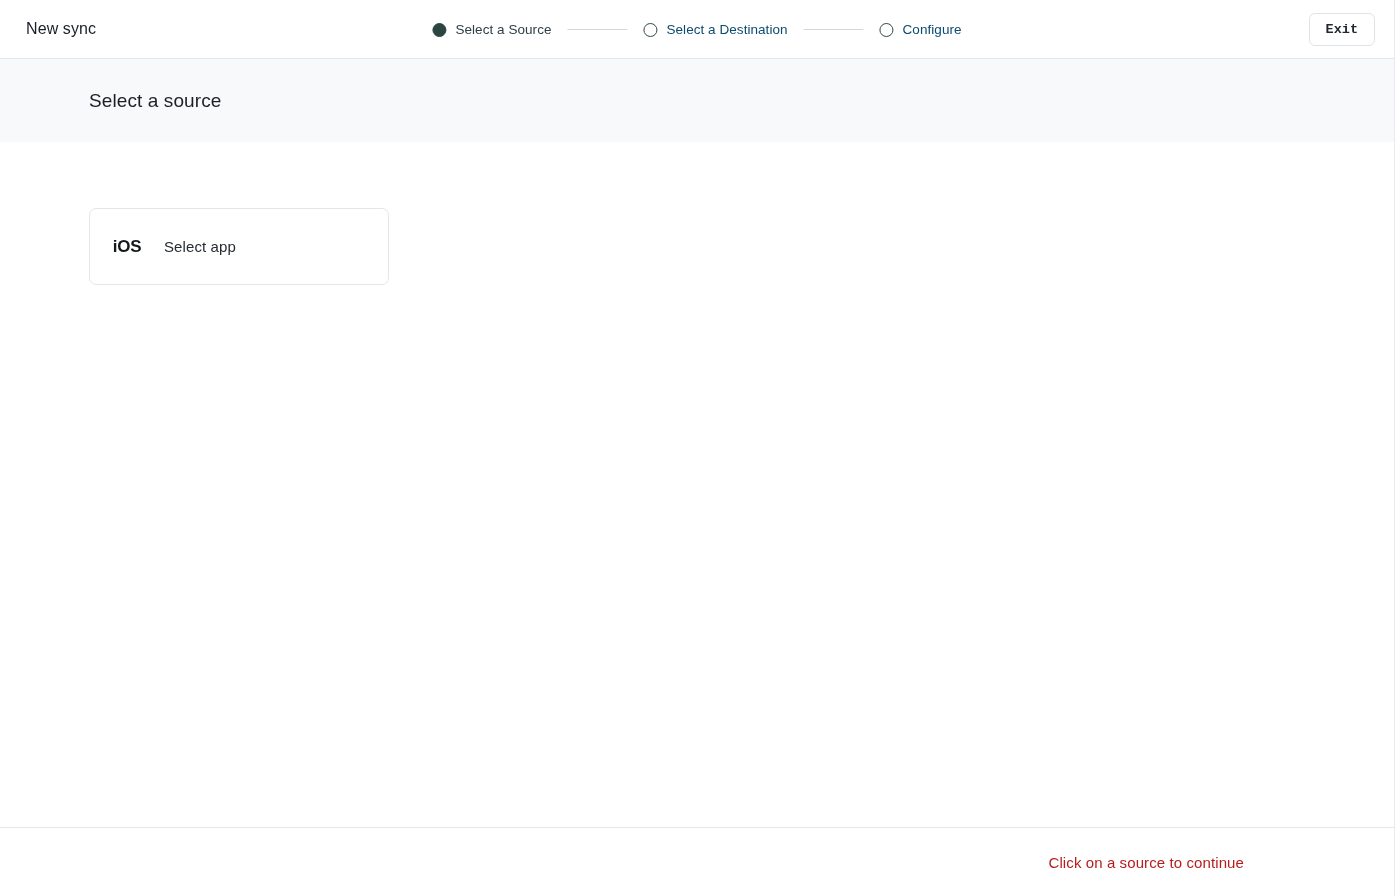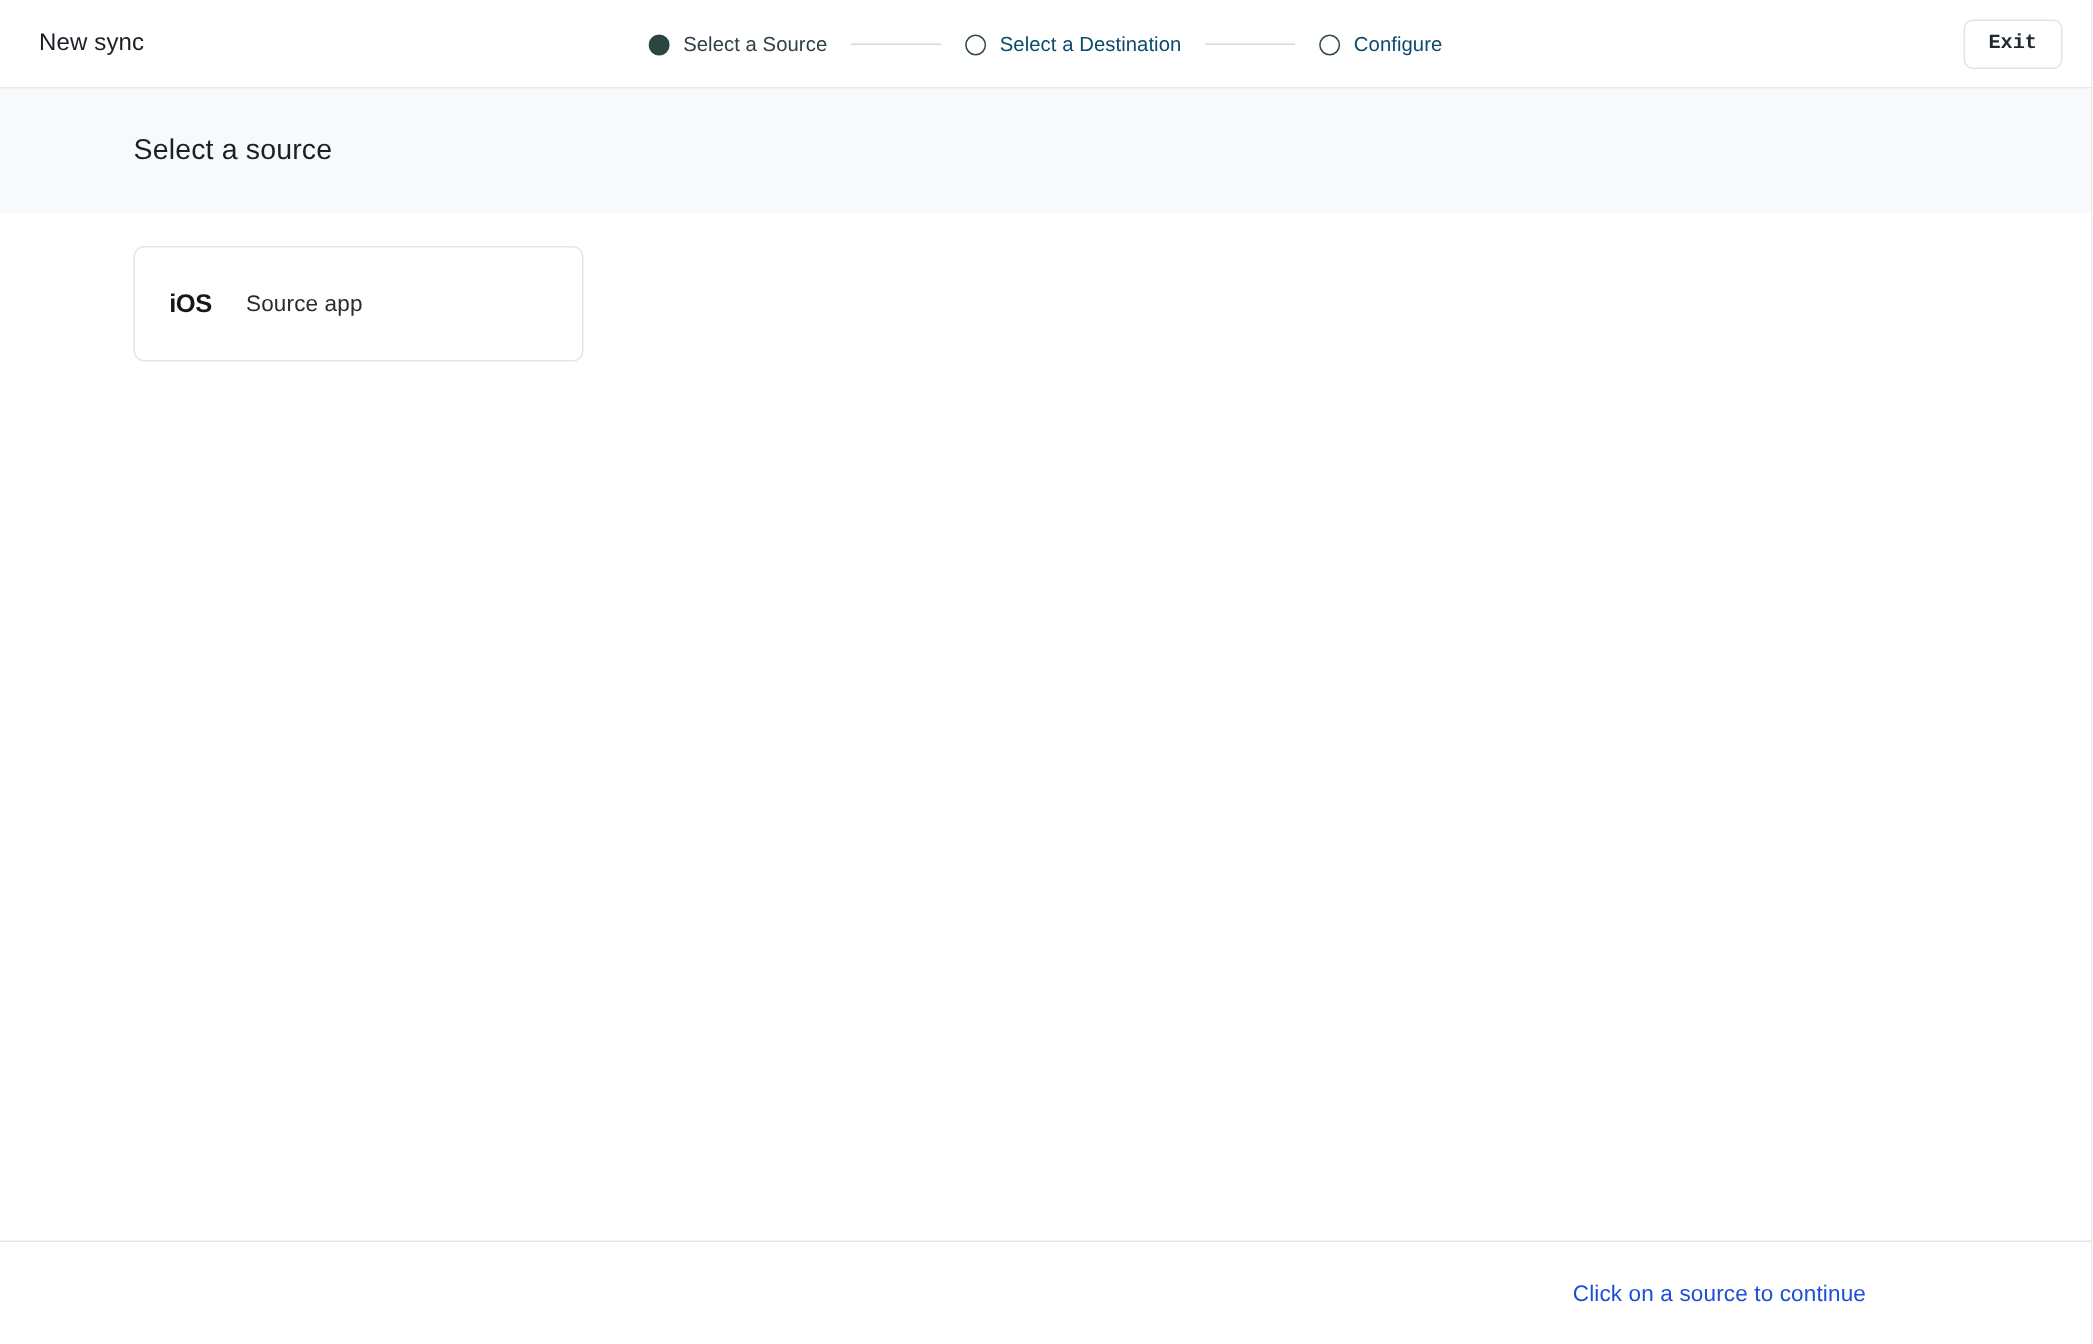--- a/index.html
+++ b/index.html
@@ -137,20 +137,21 @@
     background: #ffffff;
     padding: 22px 0 0 89px;
     overflow: hidden;
   }
 
   .source-list {
     display: flex;
     flex-direction: column;
     gap: 16px;
     width: 300px;
+    margin-top: 44px;
   }
 
   .source-card {
     width: 300px;
     height: 77px;
     background: #ffffff;
     border: 1px solid #e4e6ea;
     border-radius: 7px;
     display: flex;
     align-items: center;
@@ -185,21 +186,21 @@
     border-top: 1px solid #e4e7ec;
     background: #ffffff;
     display: flex;
     align-items: center;
     justify-content: flex-end;
     padding-right: 150px;
   }
 
   .footer-hint {
     font-size: 15px;
-    color: #1d4ed8;
+    color: #b91c1c;
     letter-spacing: 0.1px;
   }
 </style>
 </head>
 <body>
 
 <div class="app">
 
   <div class="header">
 
@@ -235,21 +236,21 @@
     <div class="subheader-title">Select a source</div>
   </div>
 
   <div class="main">
     <div class="source-list">
 
       <div class="source-card">
         <div class="source-icon">
           <span class="icon-ios">iOS</span>
         </div>
-        <div class="source-label">Source app</div>
+        <div class="source-label">Select app</div>
       </div>
 
 
     </div>
   </div>
 
   <div class="footer">
     <div class="footer-hint">Click on a source to continue</div>
   </div>
 

